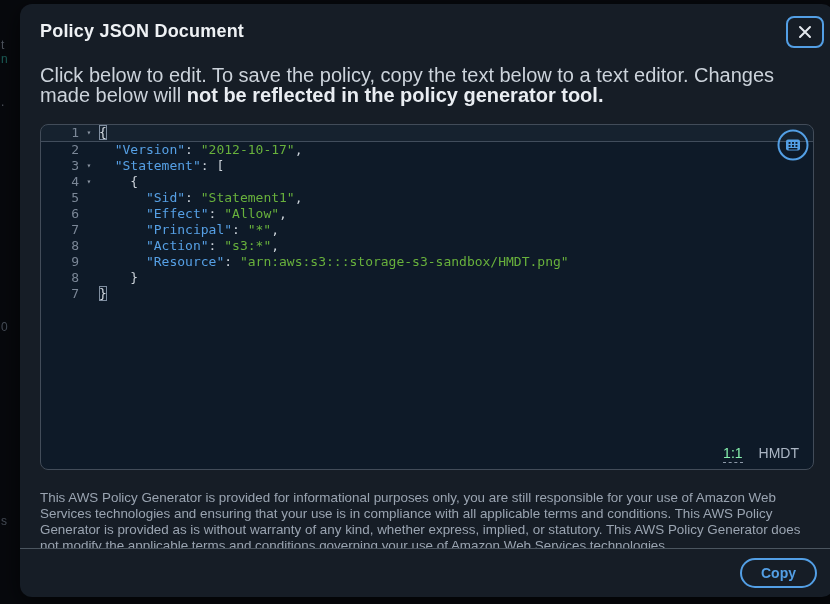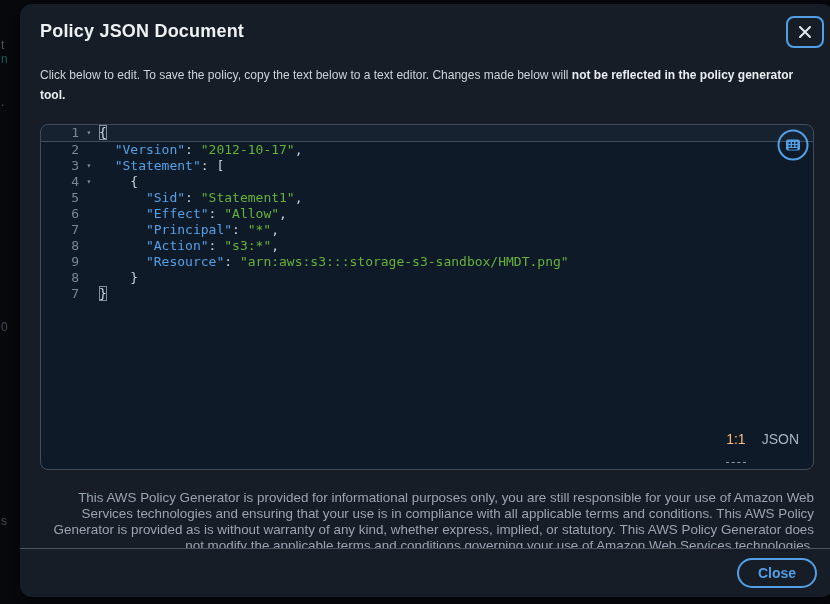--- a/index.html
+++ b/index.html
@@ -21,21 +21,21 @@
     position:absolute; left:20px; top:17px;
     font-size:18px; font-weight:700; color:#eef1f4; letter-spacing:.2px;
   }
   .close-btn {
     position:absolute; top:12px; right:10px; width:38px; height:32px;
     background:transparent; border:2px solid #539fe5; border-radius:8px;
     display:flex; align-items:center; justify-content:center; cursor:pointer;
   }
   .instruction {
     position:absolute; left:20px; right:20px; top:61px;
-    font-size:12px; line-height:20px; color:#ccd3db;
+    font-size:20px; line-height:20px; color:#ccd3db;
   }
   .instruction b { color:#e9edf2; }
 
   
   .editor {
     position:absolute; left:20px; top:120px; width:774px; height:346px;
     background:#0e1a28; border:1px solid #424c59; border-radius:8px;
     font-family:"DejaVu Sans Mono", monospace; font-size:13px; line-height:16px;
     overflow:hidden;
   }
@@ -47,25 +47,25 @@
   .code { white-space:pre; color:#ccd3da; }
   .code .p { color:#ccd3da; }
   .code .k { color:#56a0e5; }
   .code .s { color:#68b13c; }
   .code .bx { color:#d5dce3; outline:1px solid #7f8ea0; outline-offset:-1px; }
   .kbd-badge { position:absolute; top:4px; right:4px; width:32px; height:32px; }
   .statusbar {
     position:absolute; right:14px; bottom:6px; display:flex; gap:16px; align-items:baseline;
     font-family:"Liberation Sans", sans-serif; font-size:14px;
   }
-  .cursor-pos { color:#fdba74; border-bottom:1px dashed #8d99a8; padding-bottom:15px; cursor:default; }
+  .cursor-pos { color:#86efac; border-bottom:1px dashed #8d99a8; padding-bottom:1px; cursor:default; }
   .lang-label { color:#abb6c4; }
 
   .disclaimer-clip {
-    position:absolute; left:20px; right:20px; top:486px; height:58px; overflow:hidden;text-align:right;
+    position:absolute; left:20px; right:20px; top:486px; height:58px; overflow:hidden;
   }
   .disclaimer { font-size:13.4px; line-height:16px; color:#9aa4b1; }
 
   .footer {
     position:absolute; left:0; right:0; top:544px; height:49px;
     border-top:1px solid #4b555f;
     display:flex; align-items:center; justify-content:flex-end; gap:12px;
     padding-right:17px;
   }
   .pill-btn {
@@ -169,28 +169,28 @@
           <rect x="18.5" y="13" width="1.9" height="1.9" fill="#0e1a28"></rect>
           <rect x="11.6" y="16" width="1.9" height="1.9" fill="#0e1a28"></rect>
           <rect x="15.05" y="16" width="1.9" height="1.9" fill="#0e1a28"></rect>
           <rect x="18.5" y="16" width="1.9" height="1.9" fill="#0e1a28"></rect>
           <rect x="11.6" y="19" width="8.8" height="1.6" fill="#0e1a28"></rect>
         </svg>
       </div>
 
       <div class="statusbar">
         <span class="cursor-pos">1:1</span>
-        <span class="lang-label">JSON</span>
+        <span class="lang-label">HMDT</span>
       </div>
     </div>
 
     <div class="disclaimer-clip">
       <p class="disclaimer">This AWS Policy Generator is provided for informational purposes only, you are still responsible for your use of Amazon Web Services technologies and ensuring that your use is in compliance with all applicable terms and conditions. This AWS Policy Generator is provided as is without warranty of any kind, whether express, implied, or statutory. This AWS Policy Generator does not modify the applicable terms and conditions governing your use of Amazon Web Services technologies.</p>
     </div>
 
     <div class="footer">
       <button class="pill-btn">
-        <span>Close</span>
+        <span>Copy</span>
       </button>
     </div>
 
   </div>
 </div>
 
 </body></html>

